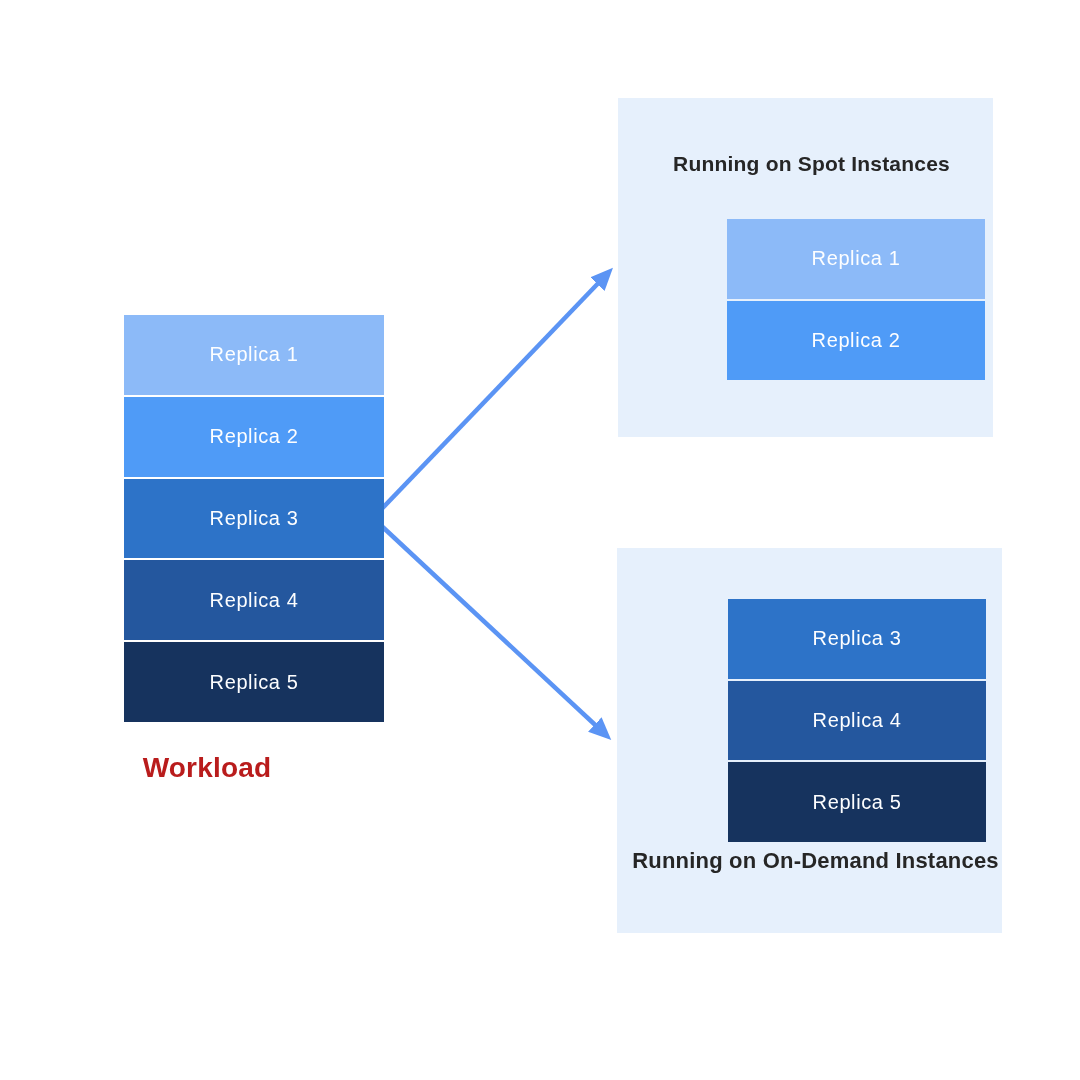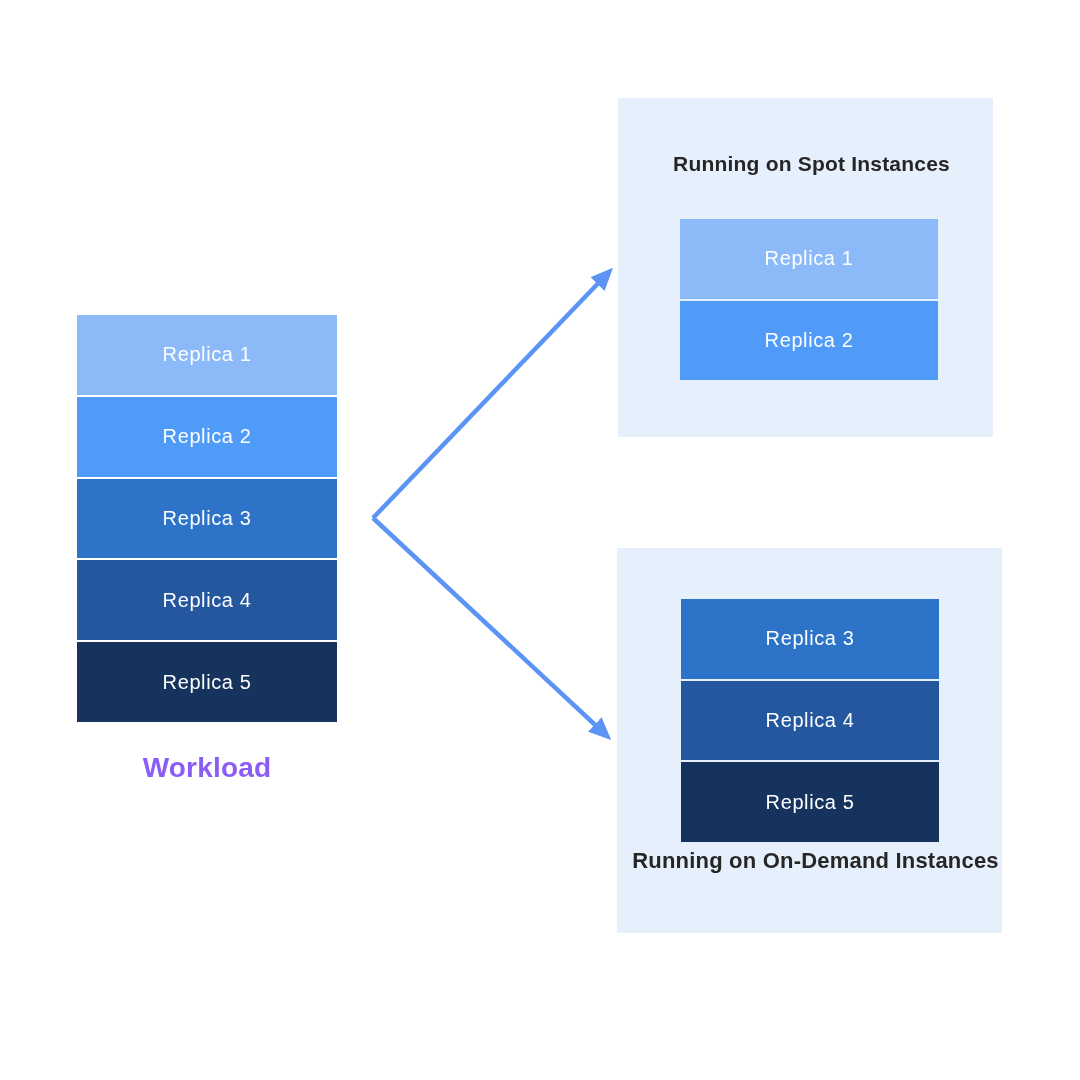--- a/index.html
+++ b/index.html
@@ -28,40 +28,41 @@
     pointer-events: none;
   }
   .arrow-line { stroke: var(--arrow-color); stroke-width: 4.5; fill: none; }
   .arrow-head { fill: var(--arrow-color); }
 
   .stack {
     position: absolute;
     display: flex;
     flex-direction: column;
     gap: 2px;
+    margin-left: 47px;
   }
   .replica-block {
     flex: 1;
     display: flex;
     align-items: center;
     justify-content: center;
     color: var(--replica-text);
     font-size: 20px;
     letter-spacing: 0.6px;
     font-weight: 400;
   }
 
   .workload-stack { left: 77px; top: 315px; width: 260px; height: 407px; }
   .workload-label {
     position: absolute;
     left: 77px; top: 752px; width: 260px;
     text-align: center;
     font-size: 28px;
     font-weight: 700;
-    color: #8b5cf6;
+    color: #b91c1c;
     letter-spacing: 0.2px;
   }
 
   .panel { position: absolute; background: var(--panel-bg); }
   .spot-panel { left: 618px; top: 98px; width: 375px; height: 339px; }
   .ondemand-panel { left: 617px; top: 548px; width: 385px; height: 385px; }
 
   .panel-title {
     position: absolute;
     left: 0; width: 100%;

